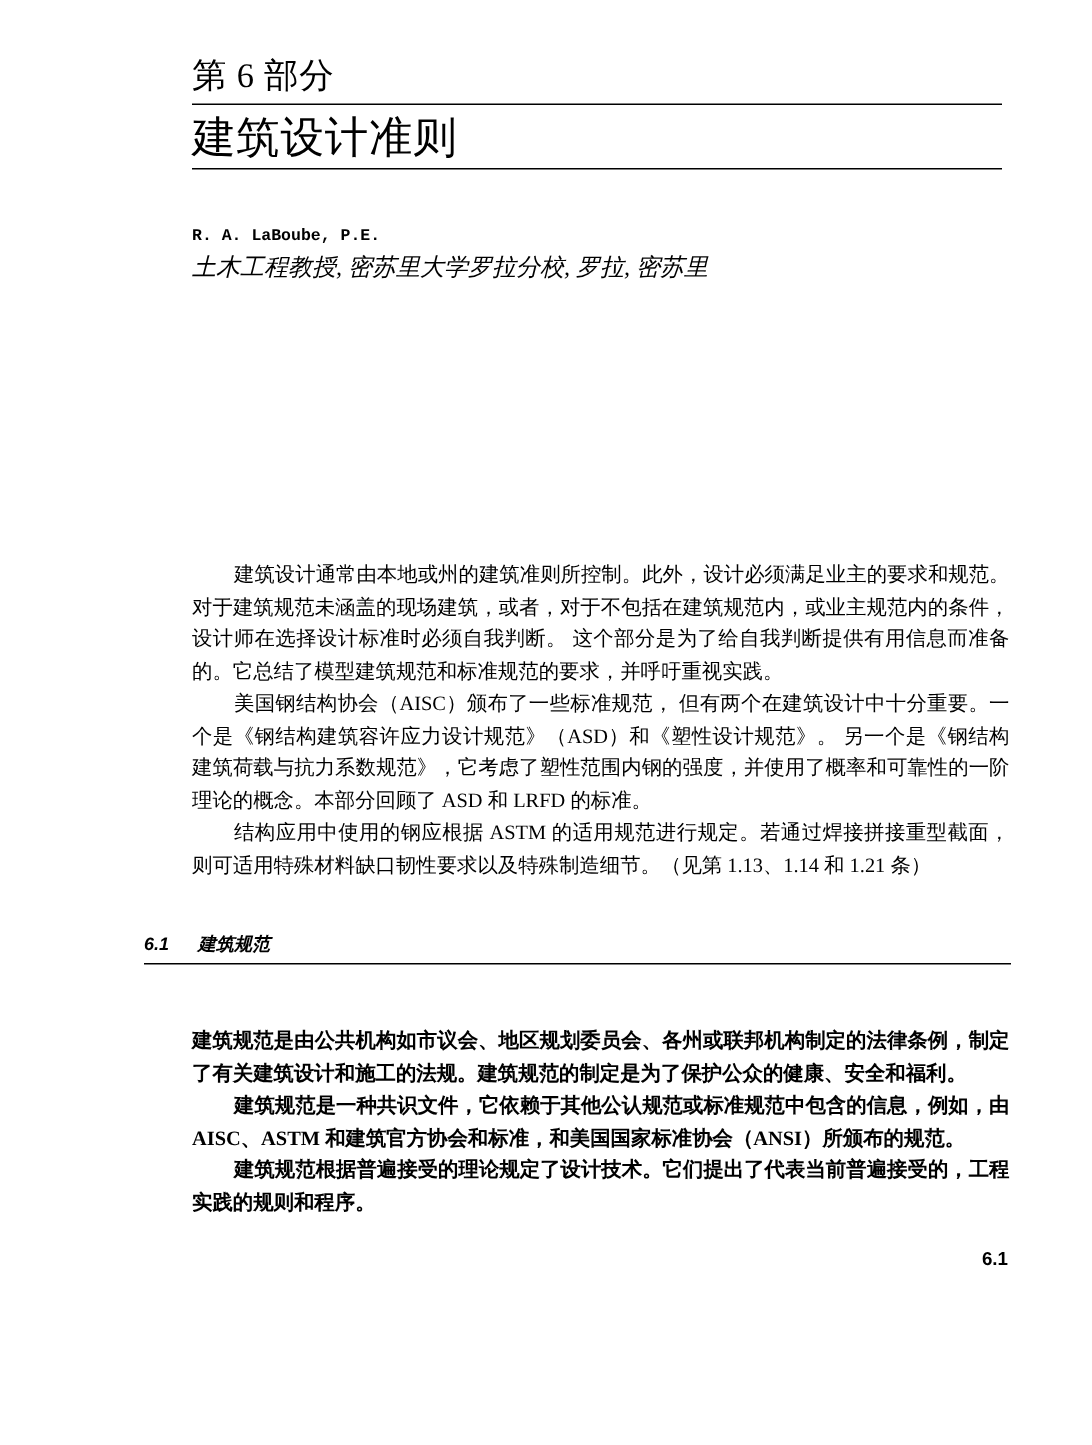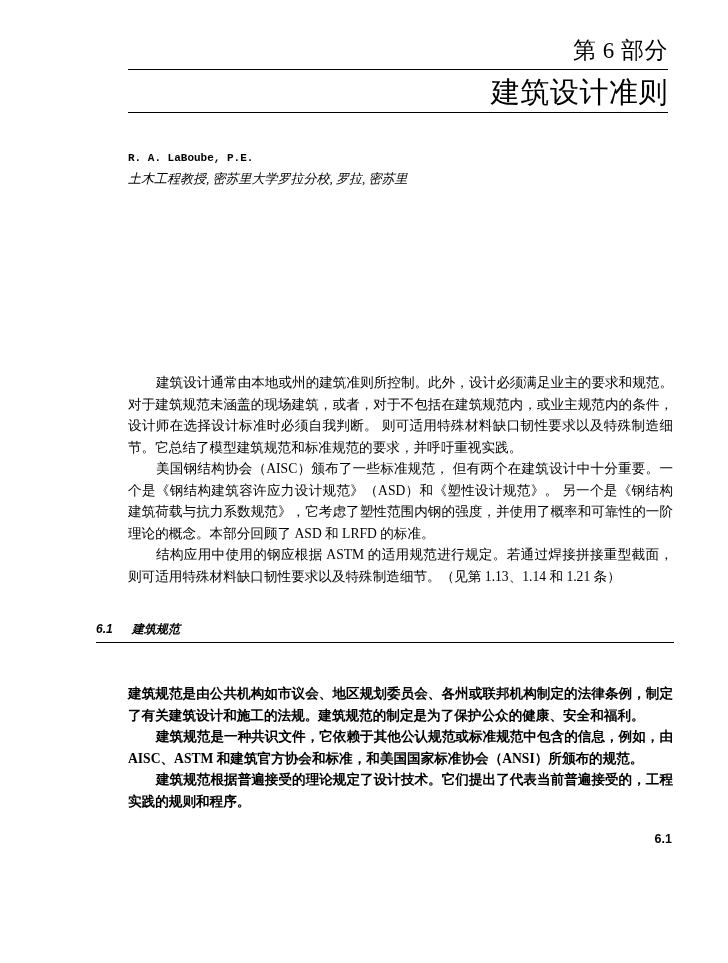--- a/index.html
+++ b/index.html
@@ -19,21 +19,20 @@
     position: relative;
     width: 728px;
     height: 963px;
     box-sizing: border-box;
     padding: 28px 56px 28px 56px;
   }
   
   .title-block {
     margin-left: 72px;
     margin-top: 8px;
-    text-align: right;
   }
   .part-title {
     font-family: "Liberation Serif", serif;
     font-size: 23px;
     line-height: 30px;
     letter-spacing: 0.5px;
     padding-bottom: 3px;
     border-bottom: 1.6px solid #000;
     width: 540px;
   }
@@ -54,21 +53,21 @@
   }
   .author-name {
     font-family: Liberation Mono, monospace;
     font-weight: bold;
     font-size: 11px;
     line-height: 18px;
   }
   .author-affil {
     font-family: "Liberation Serif", serif;
     font-style: italic;
-    font-size: 13px;
+    font-size: 16px;
     line-height: 17px;
     margin-top: 3px;
   }
   
   .intro-block {
     margin-left: 72px;
     margin-top: 185px;
     width: 545px;
   }
   .intro-block p {
@@ -133,21 +132,21 @@
     <div class="part-title">第 6 部分</div>
     <div class="part-subtitle">建筑设计准则</div>
   </div>
 
   <div class="author-block">
     <div class="author-name">R. A. LaBoube, P.E.</div>
     <div class="author-affil">土木工程教授, 密苏里大学罗拉分校, 罗拉, 密苏里</div>
   </div>
 
   <div class="intro-block">
-    <p>建筑设计通常由本地或州的建筑准则所控制。此外，设计必须满足业主的要求和规范。对于建筑规范未涵盖的现场建筑，或者，对于不包括在建筑规范内，或业主规范内的条件，设计师在选择设计标准时必须自我判断。 则可适用特殊材料缺口韧性要求以及特殊制造细节。它总结了模型建筑规范和标准规范的要求，并呼吁重视实践。</p>
+    <p>建筑设计通常由本地或州的建筑准则所控制。此外，设计必须满足业主的要求和规范。对于建筑规范未涵盖的现场建筑，或者，对于不包括在建筑规范内，或业主规范内的条件，设计师在选择设计标准时必须自我判断。 这个部分是为了给自我判断提供有用信息而准备的。它总结了模型建筑规范和标准规范的要求，并呼吁重视实践。</p>
     <p>美国钢结构协会（AISC）颁布了一些标准规范， 但有两个在建筑设计中十分重要。一个是《钢结构建筑容许应力设计规范》（ASD）和《塑性设计规范》。 另一个是《钢结构建筑荷载与抗力系数规范》，它考虑了塑性范围内钢的强度，并使用了概率和可靠性的一阶理论的概念。本部分回顾了 ASD 和 LRFD 的标准。</p>
     <p>结构应用中使用的钢应根据 ASTM 的适用规范进行规定。若通过焊接拼接重型截面，则可适用特殊材料缺口韧性要求以及特殊制造细节。（见第 1.13、1.14 和 1.21 条）</p>
   </div>
 
   <div class="section-head">
     <span class="num">6.1</span><span>建筑规范</span>
   </div>
   <div class="section-rule"></div>
 
   <div class="body-block">

